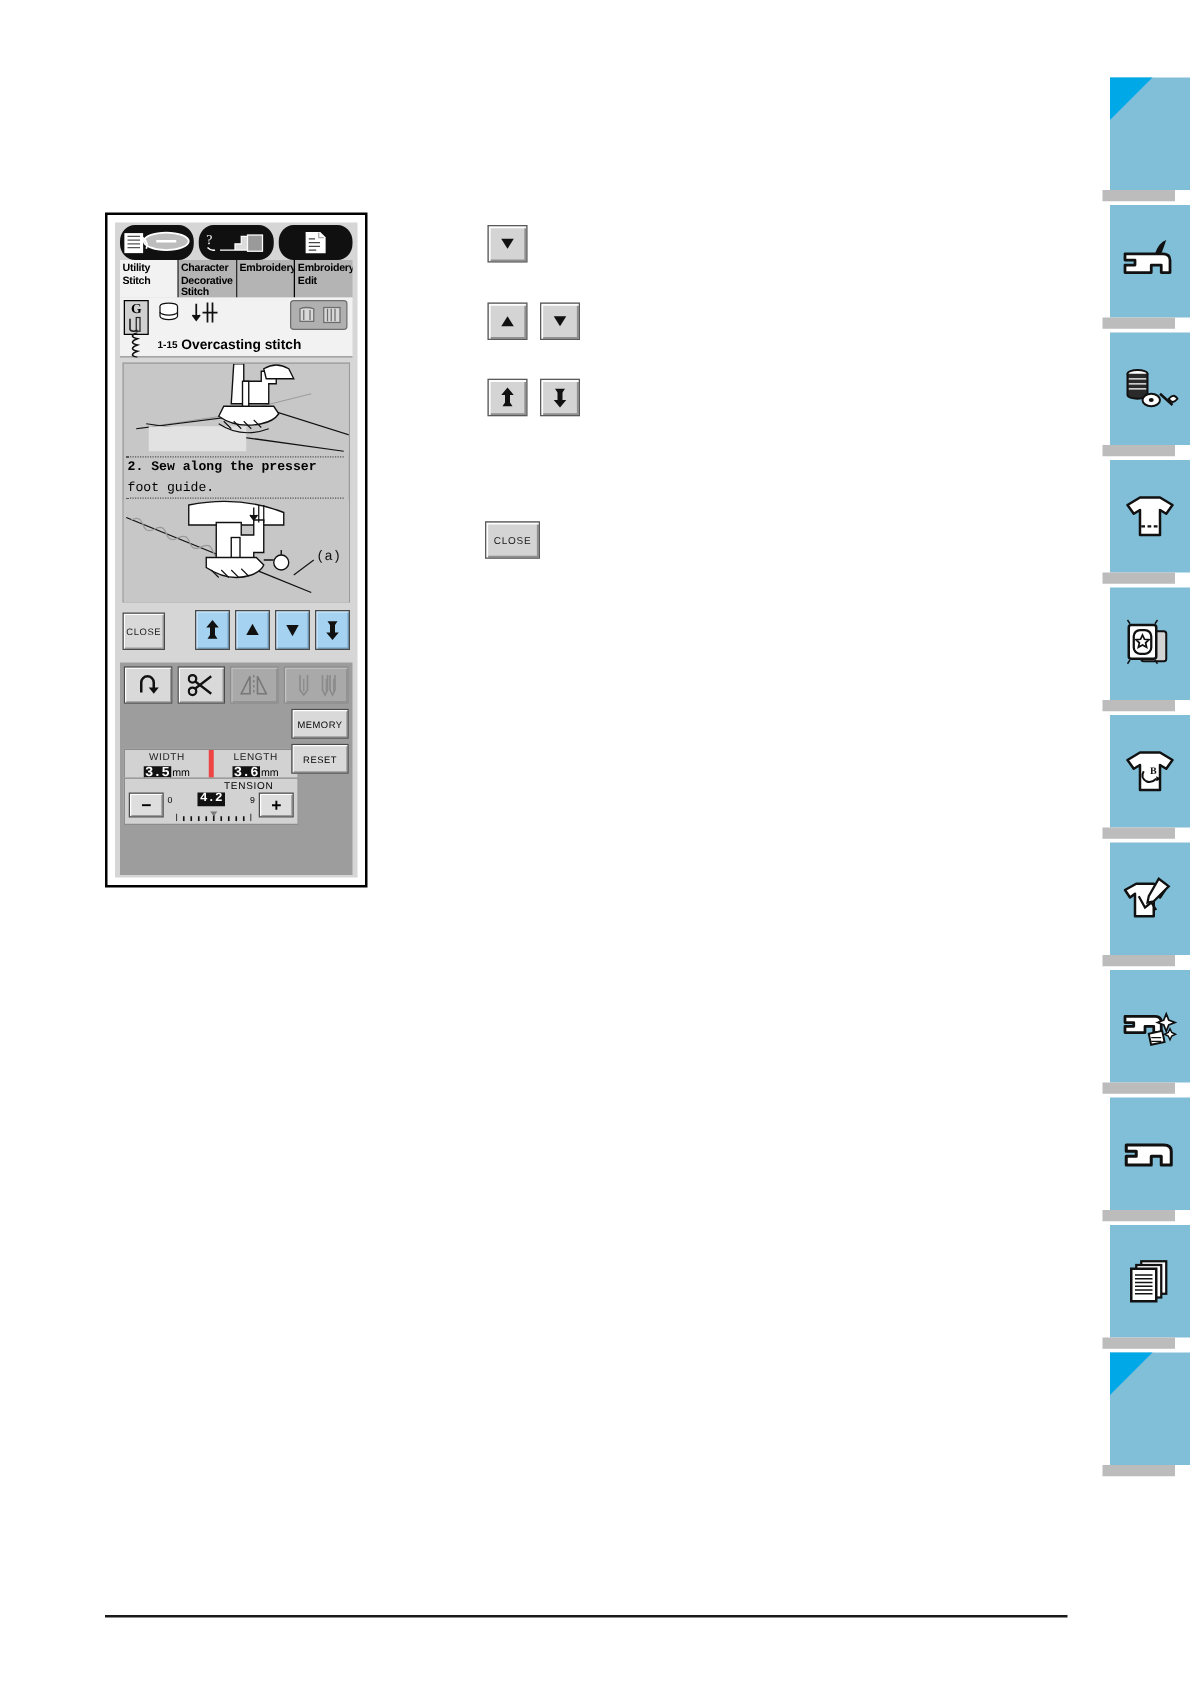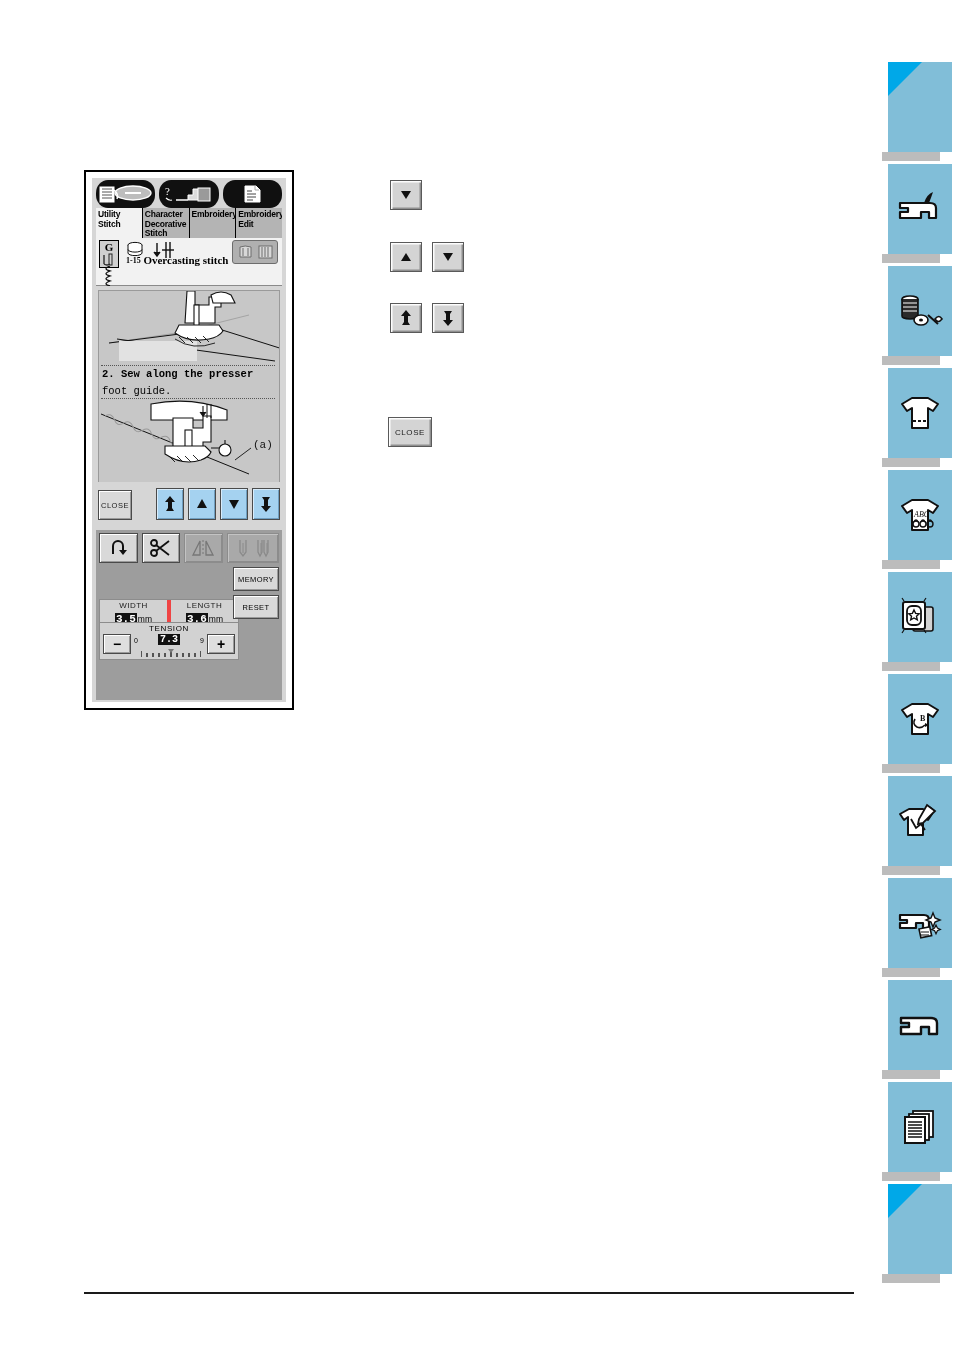--- a/index.html
+++ b/index.html
@@ -71,22 +71,22 @@
   .bobbin { position: absolute; left: 30px; top: 3px; }
   .needle-dn { position: absolute; left: 56px; top: 3px; }
   .twin-btn {
     position: absolute; right: 4px; top: 2px;
     width: 46px; height: 24px;
     background: #b0b0b0; border: 1px solid #6d6d6d; border-radius: 3px;
     display: flex; align-items: center; justify-content: center; gap: 3px;
   }
   .stitch-wave { position: absolute; left: 4px; top: 28px; }
   .stitch-name {
-    position: absolute; left: 30px; top: 16px; right: 2px;
-    font-family: Liberation Serif, serif;
+    position: absolute; left: 30px; top: 32px; right: 2px;
+    font-family: Liberation Sans, sans-serif;
     font-size: 11px; font-weight: bold; color: #000;
     white-space: nowrap;
   }
   .stitch-num { font-size: 8px; font-weight: bold; vertical-align: 1px; }
 
   
   .help-area {
     position: absolute; left: 6px; top: 112px; right: 6px; height: 192px;
     background: #c7c7c7;
     border: 1px solid #9a9a9a;
@@ -198,21 +198,21 @@
     width: 46px; height: 24px; margin-bottom: 4px;
     border: 1px solid #4a4a4a; background: #d9d9d9;
     box-shadow: inset 1px 1px 0 #fff, inset -1px -1px 0 #9a9a9a;
     display: flex; align-items: center; justify-content: center;
     font-size: 7.5px; letter-spacing: 0.4px;
   }
 
   .tension-box {
     position: absolute; left: 3px; top: 92px;
     width: 140px; height: 38px;
-    background: #d2d2d2; border: 1px solid #8c8c8c;
+    background: #d2d2d2; border: 1px solid #8c8c8c; padding-left: 30px;
   }
   .tension-label {
     position: absolute; top: 1px; width: 100%; text-align: center;
     font-size: 8px; letter-spacing: 0.6px;
   }
   .tension-minus { position: absolute; left: 3px; top: 11px; }
   .tension-plus  { position: absolute; right: 3px; top: 11px; }
   .tension-scale {
     position: absolute; left: 34px; right: 34px; top: 11px; height: 24px;
   }
@@ -495,21 +495,21 @@
           <div class="side-btn">RESET</div>
         </div>
 
         <div class="tension-box">
           <div class="tension-label">TENSION</div>
           <div class="pm-btn tension-minus">−</div>
           <div class="pm-btn tension-plus">+</div>
           <div class="tension-scale">
             <span class="ts-0">0</span>
             <span class="ts-9">9</span>
-            <span class="ts-val">7.3</span>
+            <span class="ts-val">4.2</span>
             <svg class="ts-ruler" viewBox="0 0 60 8" preserveAspectRatio="none">
               <path d="M0 8 V2 M6 8 V4 M12 8 V4 M18 8 V4 M24 8 V4 M30 8 V2 M36 8 V4
                        M42 8 V4 M48 8 V4 M54 8 V4 M60 8 V2" stroke="#111" stroke-width="1.3"></path>
               <path d="M27 0 l3 4 l3 -4 z" fill="#7a7a7a"></path>
             </svg>
           </div>
         </div>
 
       </div>
     </div>
@@ -590,34 +590,20 @@
 
     <div class="idx">
       <span>
         <svg width="46" height="40" viewBox="0 0 46 40">
           <path d="M15 5 h16 l10 6 l-5 7 l-5 -3 v20 h-16 v-20 l-5 3 l-5 -7 z" fill="#fff" stroke="#111" stroke-width="2" stroke-linejoin="round"></path>
           <path d="M16 28 h14" stroke="#111" stroke-width="1.8" stroke-dasharray="3 2"></path>
         </svg>
       </span>
     </div>
 
-    <div class="idx">
-      <span>
-        <svg width="46" height="40" viewBox="0 0 46 40">
-          <path d="M15 5 h16 l10 6 l-5 7 l-5 -3 v20 h-16 v-20 l-5 3 l-5 -7 z" fill="#fff" stroke="#111" stroke-width="2" stroke-linejoin="round"></path>
-          <text x="17" y="22" font-size="8" font-style="italic" fill="#111" font-family="Liberation Serif, serif">ABC</text>
-          <g fill="none" stroke="#111" stroke-width="1.4">
-            <circle cx="19" cy="29" r="3"></circle>
-              <circle cx="26" cy="29" r="3"></circle>
-              <circle cx="33" cy="29" r="3"></circle>
-            <path d="M17 27 q2 -4 4 0 M24 27 q2 -4 4 0 M31 27 q2 -4 4 0"></path>
-          </g>
-        </svg>
-      </span>
-    </div>
 
     <div class="idx">
       <span>
         <svg width="46" height="40" viewBox="0 0 46 40">
           <rect x="16" y="10" width="20" height="24" rx="2" fill="#d3d3d3" stroke="#111" stroke-width="1.6"></rect>
           <rect x="6" y="5" width="22" height="27" rx="2" fill="#fff" stroke="#111" stroke-width="2"></rect>
           <rect x="10" y="9" width="14" height="19" rx="5" fill="#fff" stroke="#111" stroke-width="1.8"></rect>
           <path d="M17 13 l1.6 3.4 l3.6 .4 l-2.7 2.5 l.8 3.6 l-3.3 -1.9 l-3.3 1.9 l.8 -3.6 l-2.7 -2.5 l3.6 -.4 z" fill="none" stroke="#111" stroke-width="1.4"></path>
           <path d="M7 4 l-2 -3 M27 4 l2 -3 M7 33 l-2 3 M27 33 l2 3" stroke="#111" stroke-width="1.2"></path>
         </svg>

